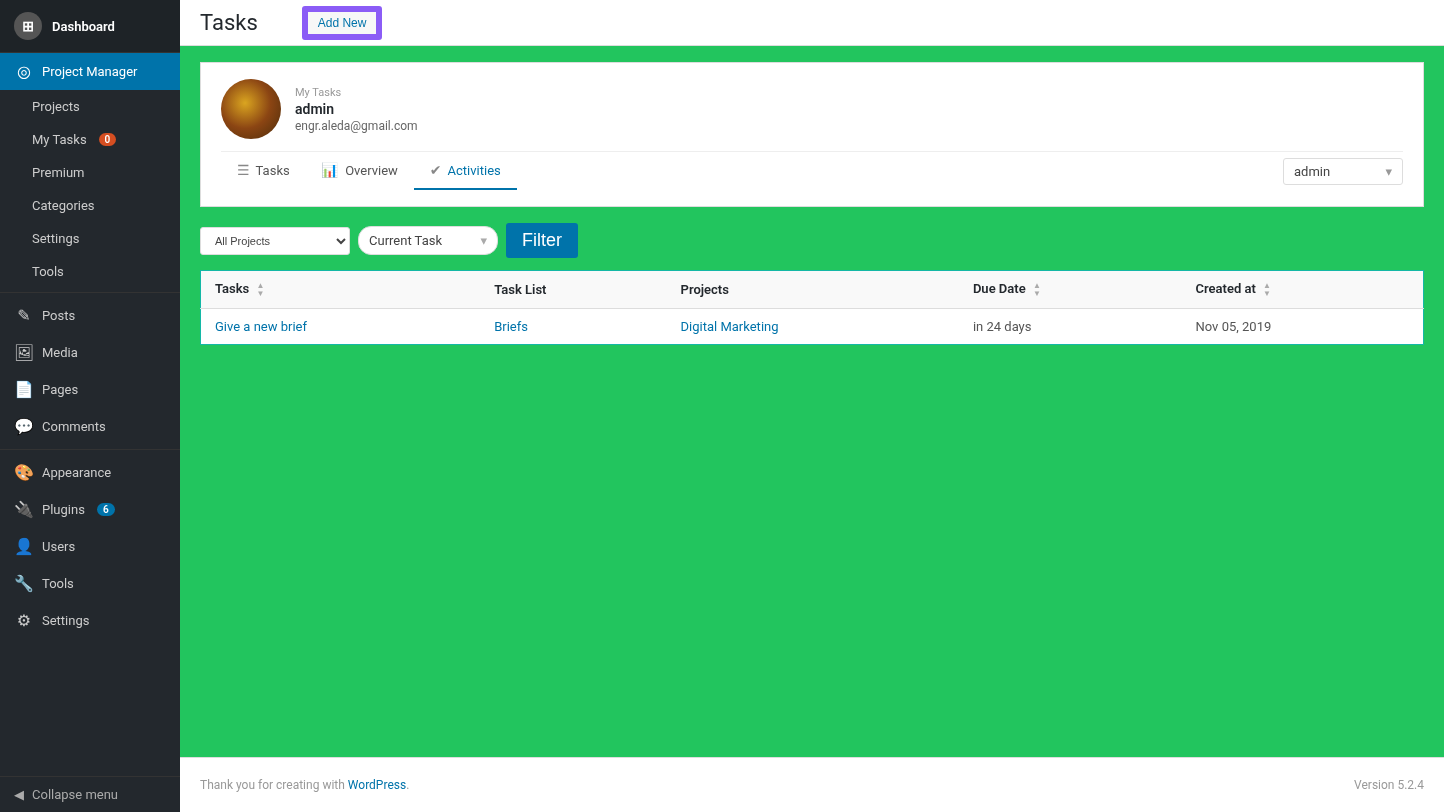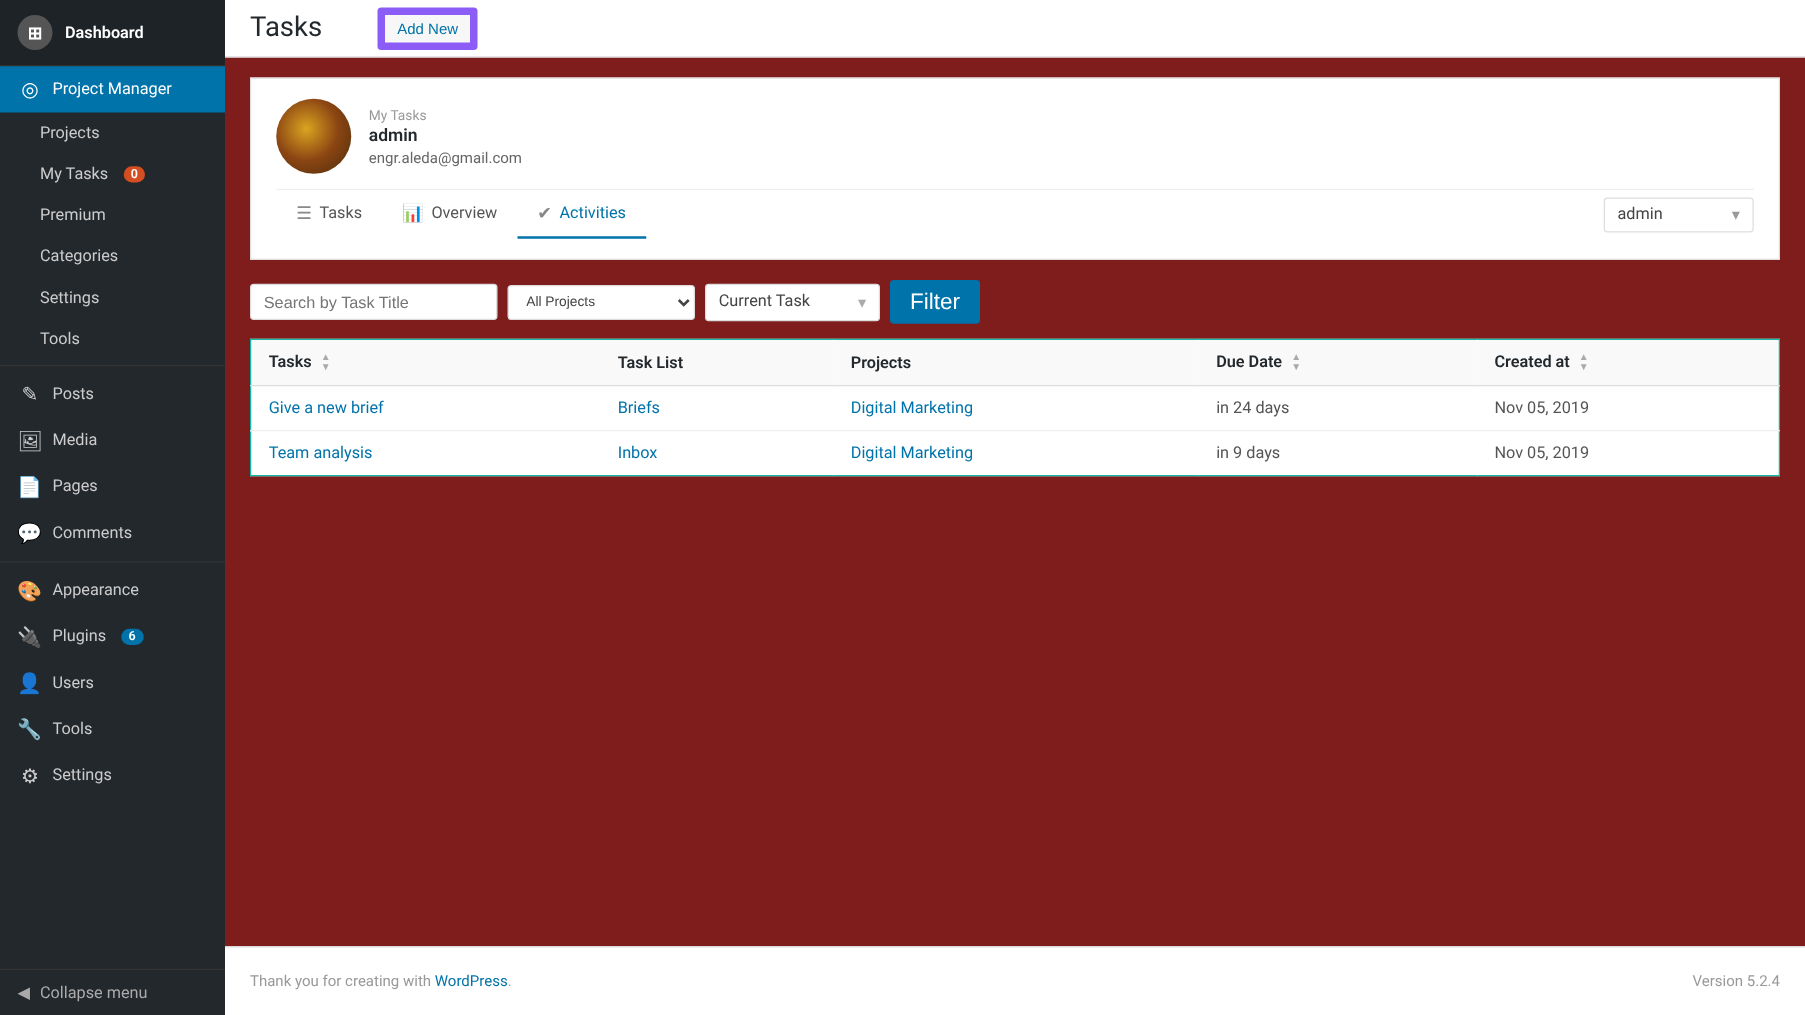--- a/index.html
+++ b/index.html
@@ -66,21 +66,21 @@
       padding: 10px 14px;
       color: #aaa;
       cursor: pointer;
       font-size: 13px;
       border-top: 1px solid #333;
     }
 
     
     #main {
       flex: 1;
-      background: #7f1d1d;
+      background: #22c55e;
       display: flex;
       flex-direction: column;
     }
 
     
     #topbar {
       background: #fff;
       border-bottom: 1px solid #ddd;
       padding: 0 20px;
       display: flex;
@@ -187,21 +187,21 @@
       border: 1px solid #ddd;
       border-radius: 3px;
       padding: 6px 10px;
       font-size: 11px;
       color: #444;
       background: #fff;
       min-width: 150px;
     }
     .task-status-select {
       border: 1px solid #ddd;
-      border-radius: 3px;
+      border-radius: 13px;
       padding: 6px 10px;
       font-size: 13px;
       color: #444;
       background: #fff;
       min-width: 140px;
       display: flex;
       align-items: center;
       gap: 8px;
       cursor: pointer;
     }
@@ -392,21 +392,20 @@
         </div>
         <div class="tab-spacer"></div>
         <div class="admin-dropdown">
           <span>admin</span>
           <span class="chevron">▾</span>
         </div>
       </div>
     </div>
 
     <div class="filter-bar">
-      <input class="search-input" type="text" placeholder="Search by Task Title" style="">
       <select class="select-projects">
         <option>All Projects</option>
       </select>
       <div class="task-status-select">
         <span>Current Task</span>
         <span style="margin-left:auto; color:#aaa;">▾</span>
       </div>
       <button class="filter-btn">Filter</button>
     </div>
 
@@ -441,33 +440,20 @@
     </td>
     <td>
       <a class="task-link">Briefs</a>
     </td>
     <td>
       <a class="task-link">Digital Marketing</a>
     </td>
     <td>in 24 days</td>
     <td>Nov 05, 2019</td>
   </tr>
-          <tr>
-    <td>
-      <a class="task-link">Team analysis</a>
-    </td>
-    <td>
-      <a class="task-link">Inbox</a>
-    </td>
-    <td>
-      <a class="task-link">Digital Marketing</a>
-    </td>
-    <td>in 9 days</td>
-    <td>Nov 05, 2019</td>
-  </tr>
         </tbody>
     </table>
 
   </div>
 
   <div id="footer">
     <span>
       <span>Thank you for creating with </span><a>WordPress</a><span>.</span>
     </span>
     <span class="version">Version 5.2.4</span>

